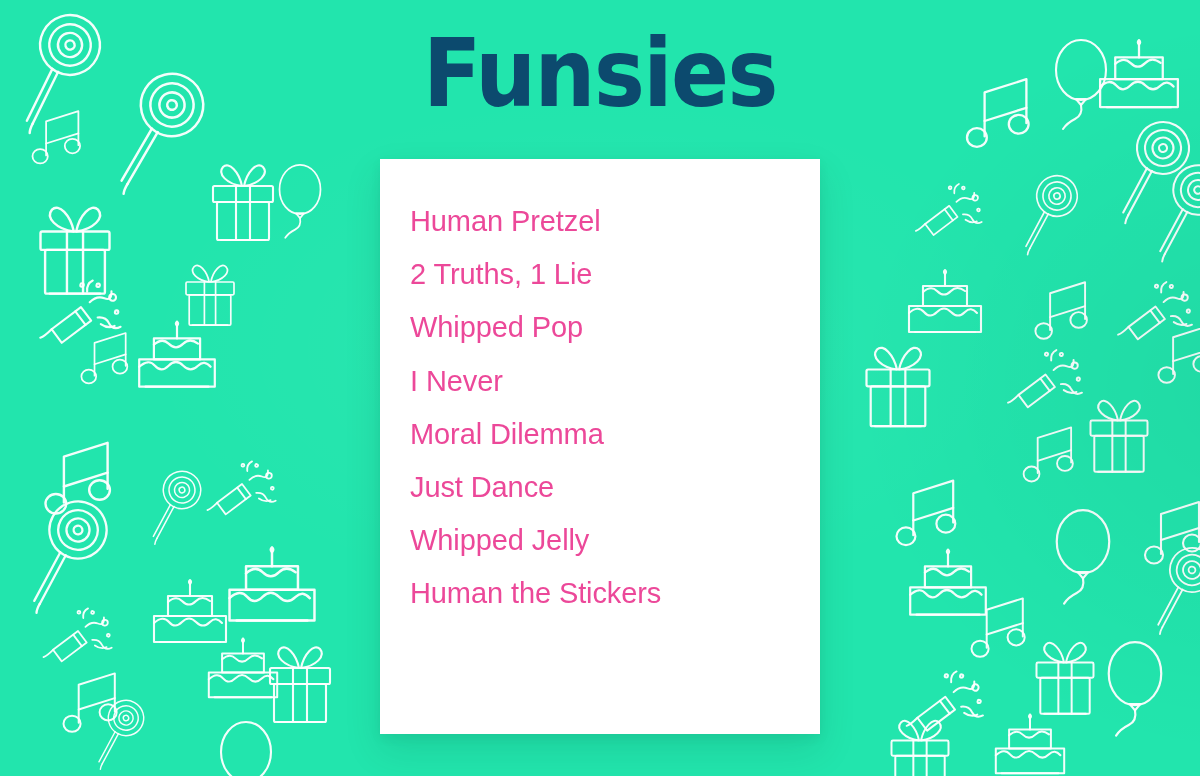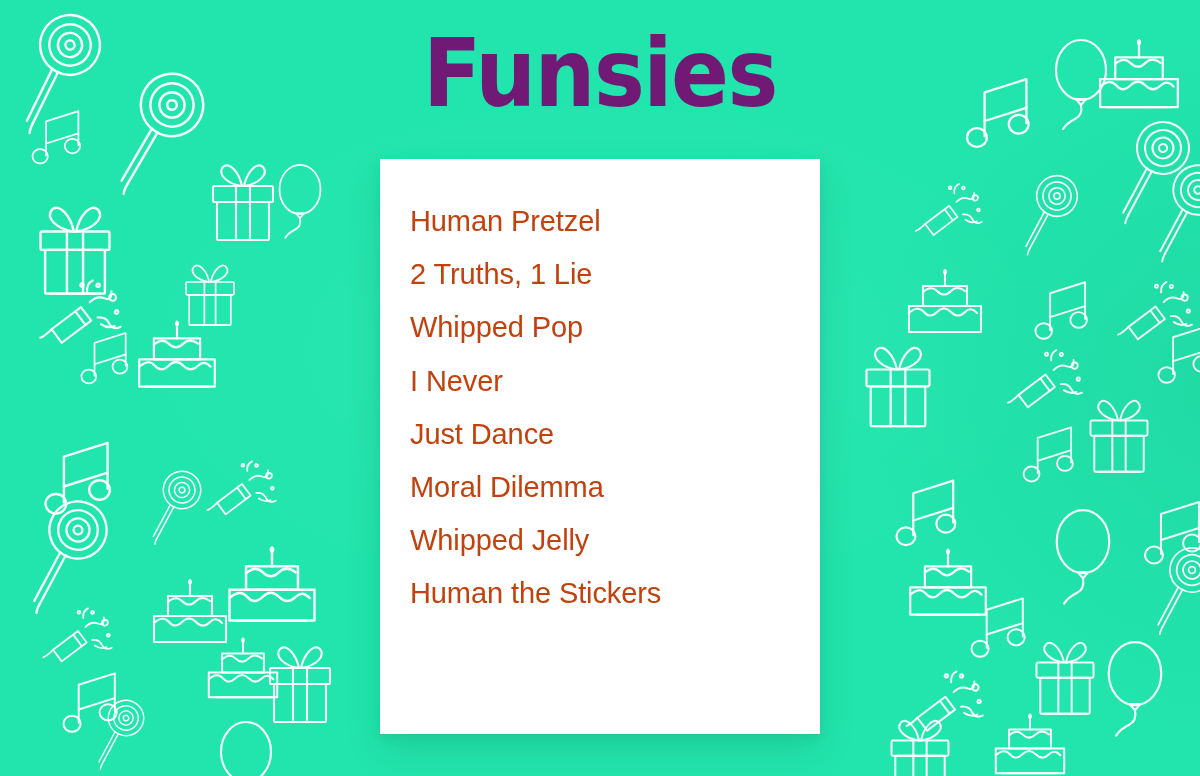--- a/index.html
+++ b/index.html
@@ -45,21 +45,21 @@
   }
 
   
   #page-title {
     position:absolute;
     top:24px;
     left:0;
     width:1200px;
     text-align:center;
     z-index:3;
-    color:#701a75;
+    color:#0c4a6e;
     font-size:95px;
     line-height:1.05;
     font-weight:bold;
     letter-spacing:-1.5px;
     font-family:"DejaVu Sans", sans-serif;
     font-stretch:condensed;
     transform:scaleX(1.0);
   }
 
   
@@ -77,21 +77,21 @@
     padding:36px 30px 30px 30px;
   }
 
   #games-list {
     list-style:none;
   }
 
   .game-item {
     font-size:29px;
     line-height:53.2px;
-    color:#c2410c;
+    color:#ec4899;
     white-space:nowrap;
     letter-spacing:-0.1px;
     font-family:"Liberation Sans", sans-serif;
   }
 
   
   .pat-icon {
     fill:none;
     stroke:#ffffff;
     stroke-width:2.1;
@@ -220,18 +220,18 @@
 <div id="bg-vignette"></div>
 
 <h1 id="page-title">Funsies</h1>
 
 <div id="list-card">
   <ul id="games-list">
       <li class="game-item">Human Pretzel</li>
       <li class="game-item">2 Truths, 1 Lie</li>
       <li class="game-item">Whipped Pop</li>
       <li class="game-item">I Never</li>
+      <li class="game-item">Moral Dilemma</li>
       <li class="game-item">Just Dance</li>
-      <li class="game-item">Moral Dilemma</li>
       <li class="game-item">Whipped Jelly</li>
       <li class="game-item">Human the Stickers</li>
     </ul>
 </div>
 
 </body></html>

